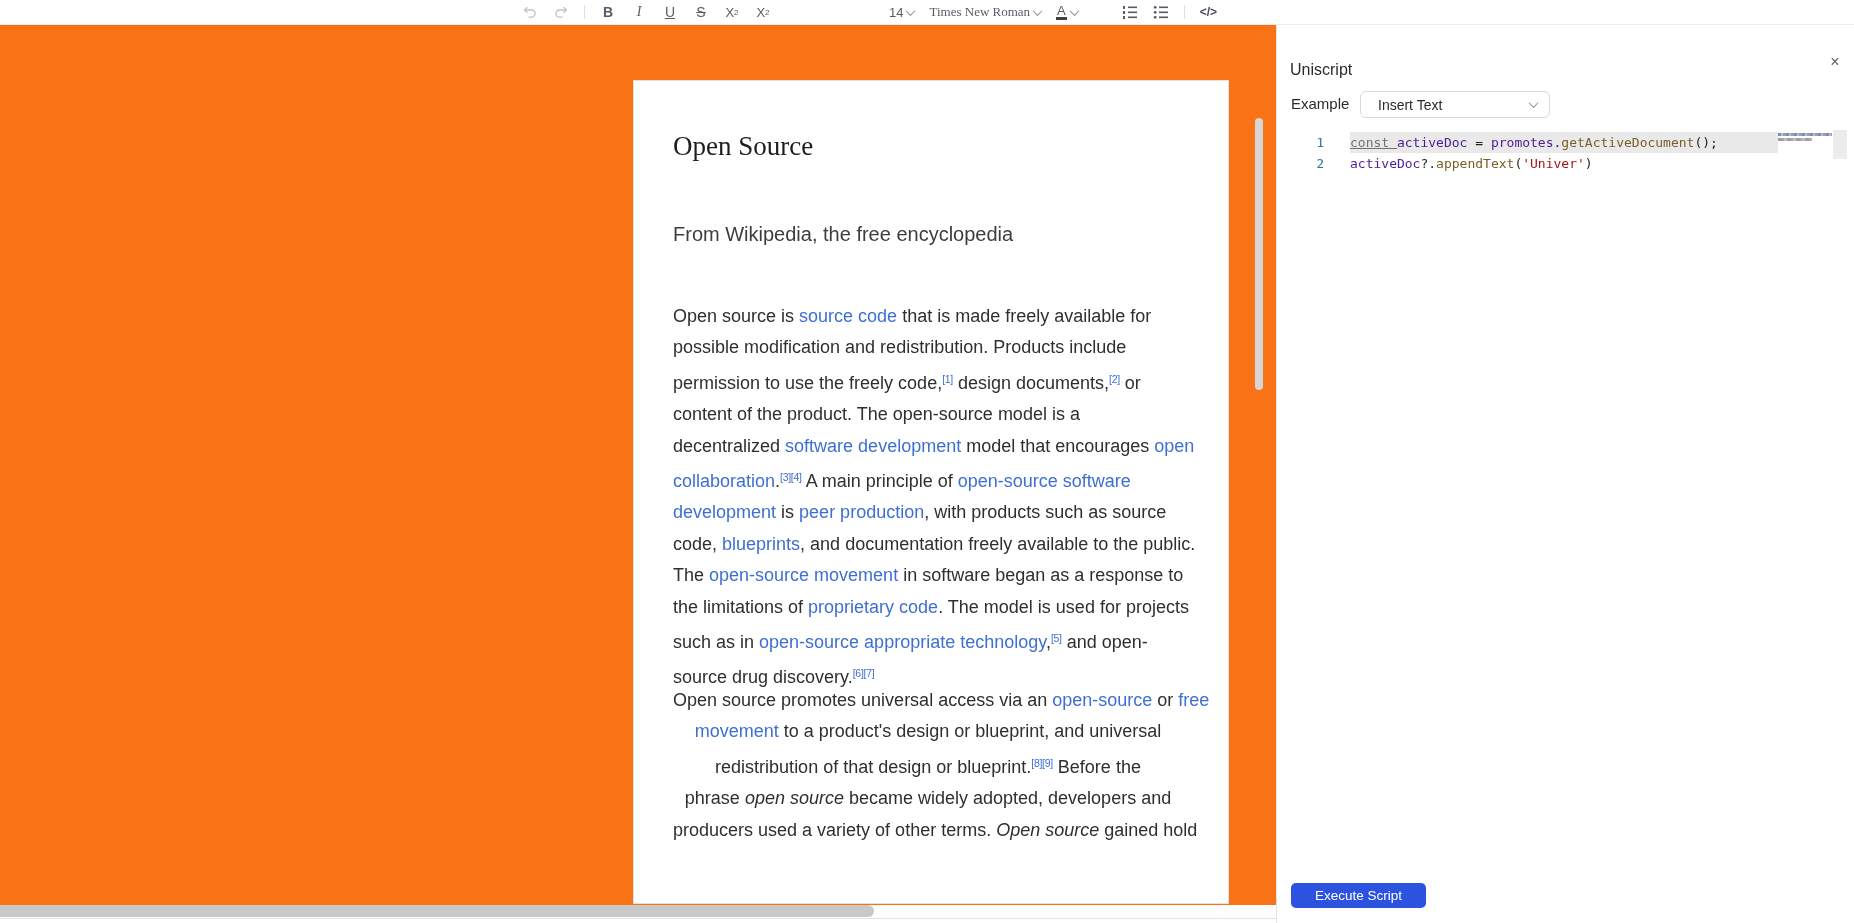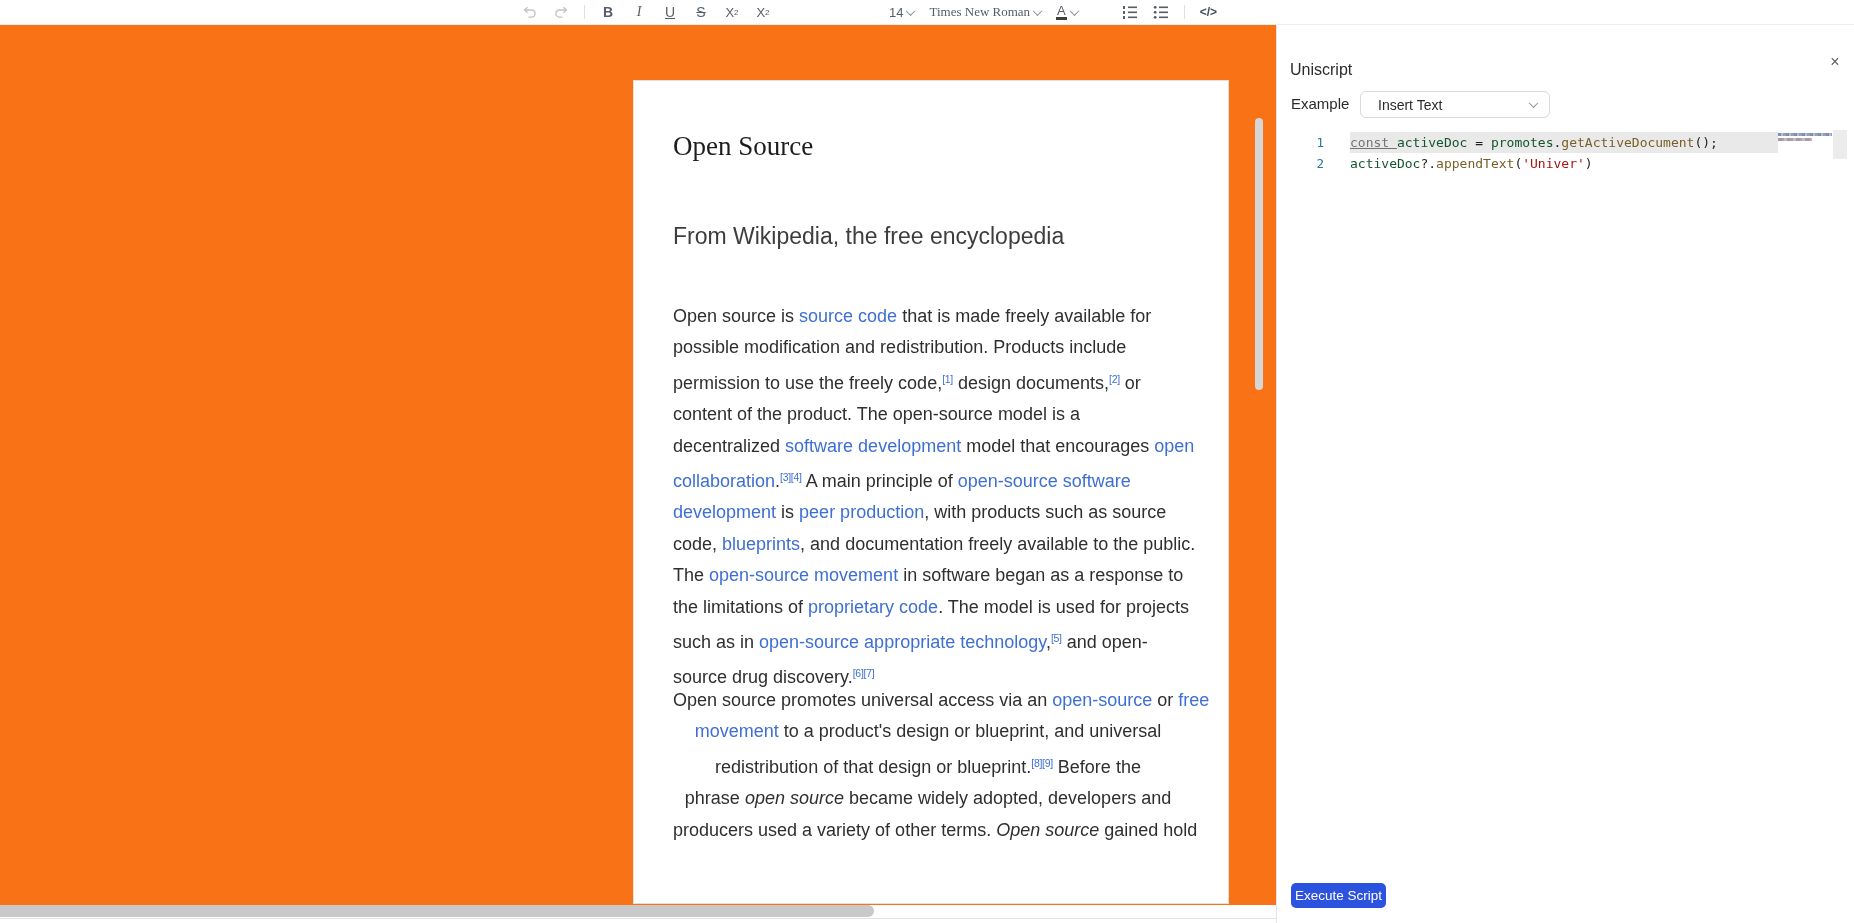--- a/index.html
+++ b/index.html
@@ -32,21 +32,21 @@
   .tb-code { font-size:12px; font-weight:bold; letter-spacing:0px; color:#4a4f57; }
   .spacer90 { width:88px; }
   .spacer16 { width:14px; }
 
   
   .canvas { position:absolute; left:0; top:25px; width:1276px; height:894px; background:#f97316; }
   .page { position:absolute; left:633px; top:55px; width:596px; height:824px;
           background:#fff; border:1px solid #e1e1e1; }
   .doc-title { position:absolute; left:39px; top:50px; font-family:"Liberation Serif", serif;
                font-size:27px; color:#1d1d1d; }
-  .doc-subtitle { position:absolute; left:39px; top:142px; font-size:23px; color:#3d3d3d; }
+  .doc-subtitle { position:absolute; left:39px; top:142px; font-size:20px; color:#3d3d3d; }
   .para { position:absolute; left:39px; width:510px; font-size:18px; line-height:31.4px; color:#2f2f2f; }
   .para-1 { top:220px; }
   .para-2 { top:604px;text-align:center; }
   .tline { white-space:pre; }
   .seg-a { color:#3e6fd3; cursor:pointer; }
   .seg-r { color:#3e6fd3; font-size:10.5px; vertical-align:6px; letter-spacing:-0.3px; cursor:pointer; }
   .seg-i { font-style:italic; }
 
   
   .vscroll { position:absolute; left:1255px; top:118px; width:8px; height:272px;
@@ -69,33 +69,33 @@
   .example-select .chev { margin-left:auto; }
 
   
   .code { position:absolute; left:14px; top:107px; right:8px;
           font-family:"DejaVu Sans Mono","Liberation Mono", monospace; font-size:13px; }
   .code-row { display:flex; height:21px; line-height:21px; }
   .gut { width:33px; text-align:right; color:#237893; flex:none; margin-right:26px; font-size:12.5px; }
   .ctext { white-space:pre; color:#1f1f1f; }
   .code-row.active .ctext { background:#e9e9e9; min-width:428px; }
   .c-kw { color:#737373;text-decoration:underline; }
-  .c-v  { color:#14532d; }
+  .c-v  { color:#4c1d95; }
   .c-fn { color:#795e26; }
   .c-pl { color:#1f1f1f; }
   .c-str{ color:#a31515; }
 
   .minimap { position:absolute; left:501px; top:108px; width:55px; height:14px; }
   .mm-line1 { height:3px; margin-bottom:2px; width:54px;
               background:repeating-linear-gradient(90deg,#7e8bc0 0 3px,#b9bec9 3px 5px,#9aa0ab 5px 8px); }
   .mm-line2 { height:3px; width:34px;
               background:repeating-linear-gradient(90deg,#9aa0ab 0 4px,#c99a9a 4px 6px,#b9bec9 6px 9px); }
   .mm-slider { position:absolute; left:556px; top:105px; width:14px; height:29px; background:#ececec; }
 
-  .execute-btn { position:absolute; left:14px; top:858px; height:25px; padding:0 4px;
+  .execute-btn { position:absolute; left:14px; top:858px; height:25px; padding:0 24px;
                  background:#2c53e0; color:#fff; font-size:13.5px; border:none; border-radius:5px;
                  display:flex; align-items:center; cursor:pointer; }
 
   svg { display:block; }
 </style>
 </head>
 <body>
 
 <div class="toolbar">
   <div class="tb-row">

